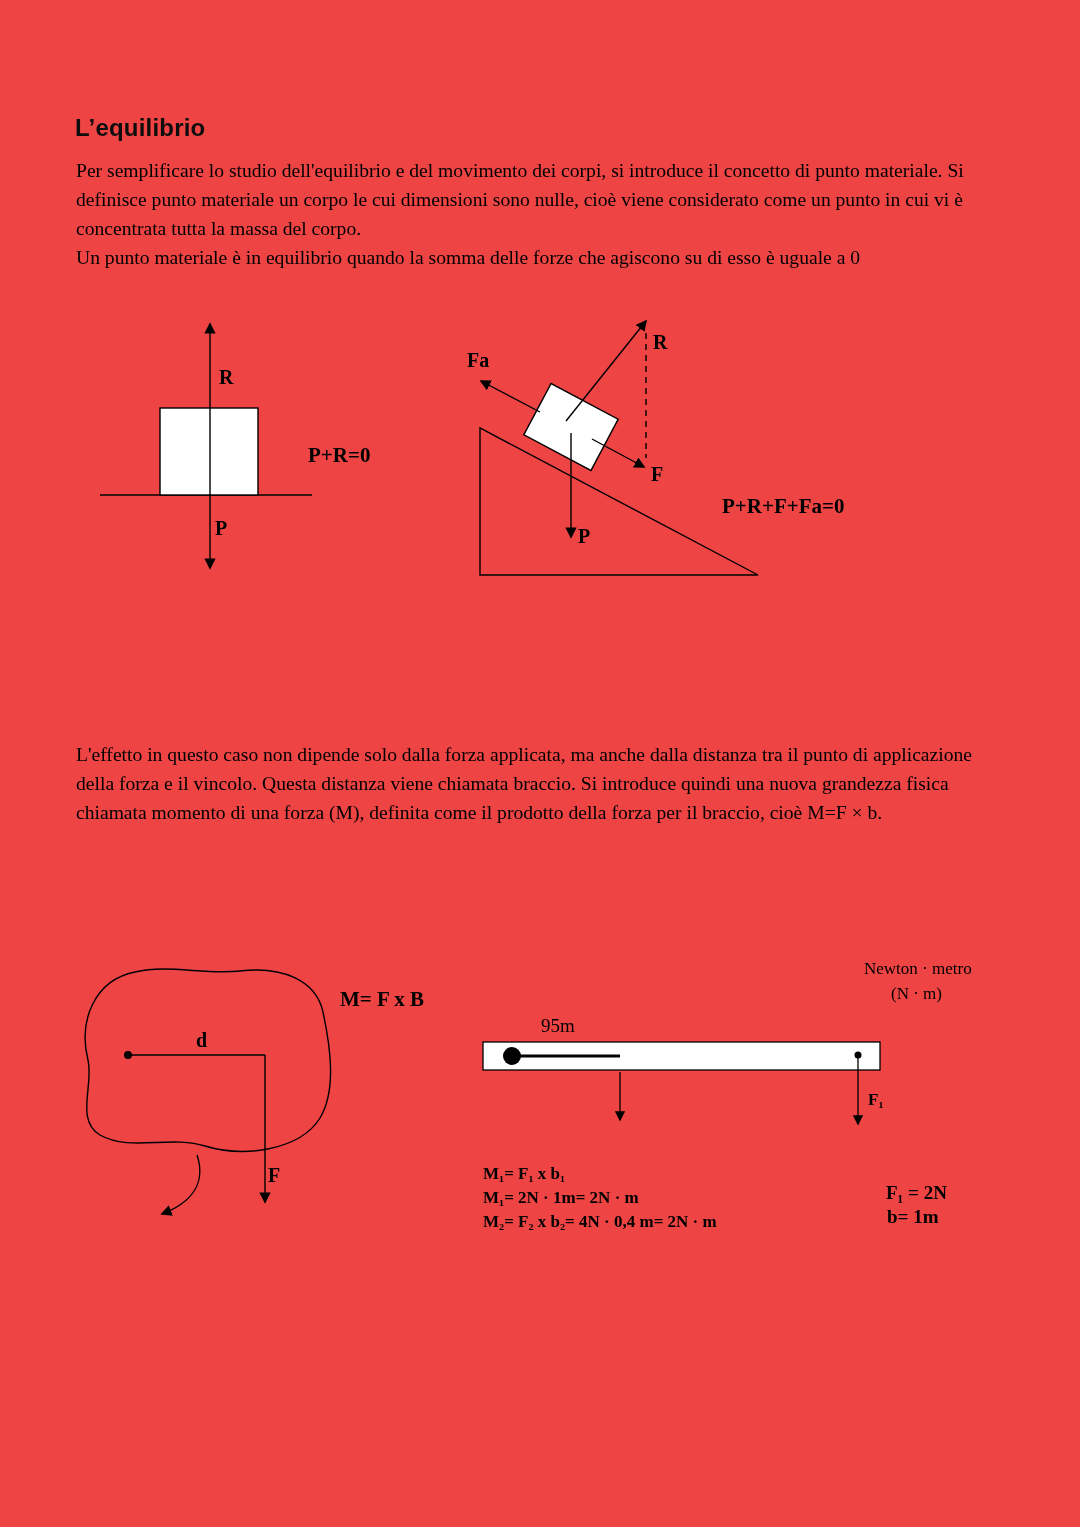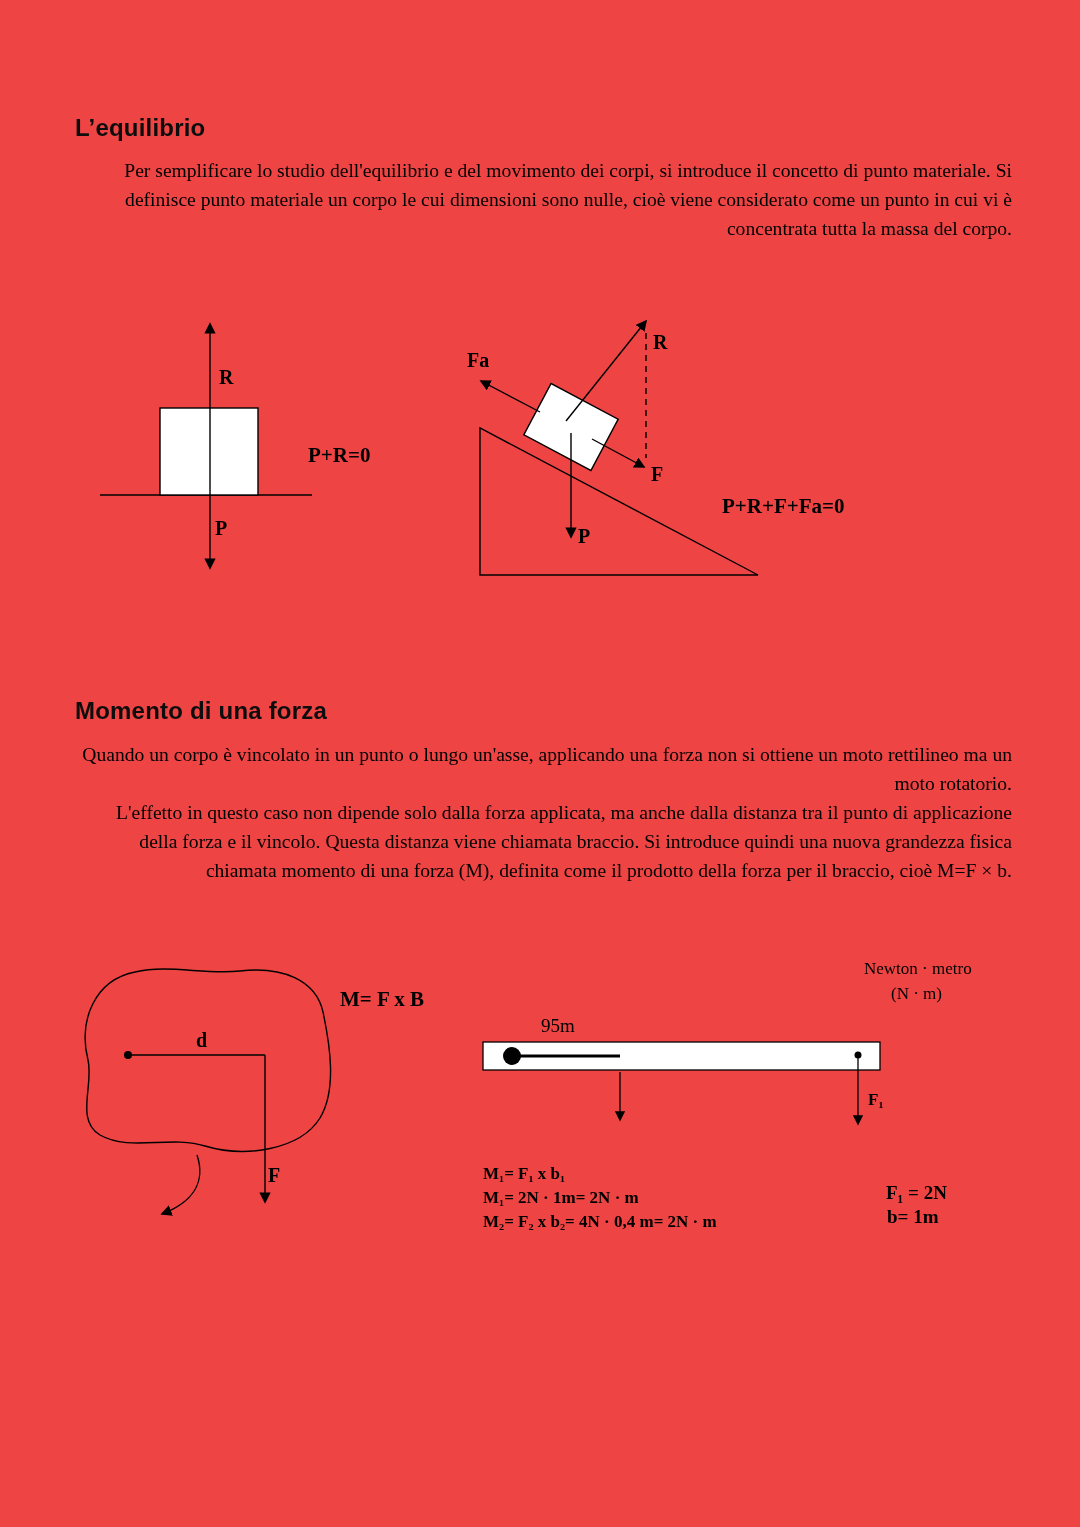--- a/index.html
+++ b/index.html
@@ -22,21 +22,20 @@
     letter-spacing: 0.2px;
   }
   .h-equilibrio { left: 75px; top: 114px; }
   .h-momento   { left: 75px; top: 697px; }
   .body-block {
     position: absolute;
     left: 76px;
     width: 936px;
     font-size: 19.6px;
     line-height: 29px;
-    text-align: right;
   }
   .bb-equilibrio { top: 156px; }
   .bb-momento    { top: 740px; }
   .body-block p { margin: 0; }
   .dia { position: absolute; left: 0; }
   .dia-1 { top: 300px; }
   .dia-2 { top: 950px; }
   .dia text { font-family: "Liberation Serif", serif; fill: #000; }
   .lbl      { font-size: 20px; font-weight: 700; }
   .eq       { font-size: 21px; font-weight: 700; }
@@ -47,20 +46,21 @@
 </style>
 </head>
 <body>
 
 <div class="page">
 
   <h1 class="heading h-equilibrio">L’equilibrio</h1>
 
   <div class="body-block bb-equilibrio">
     <p>Per semplificare lo studio dell'equilibrio e del movimento dei corpi, si introduce il concetto di punto materiale. Si definisce punto materiale un corpo le cui dimensioni sono nulle, cioè viene considerato come un punto in cui vi è concentrata tutta la massa del corpo.</p>
+    <p>Un punto materiale è in equilibrio quando la somma delle forze che agiscono su di esso è uguale a 0</p>
   </div>
 
   <svg class="dia dia-1" width="1080" height="310" viewBox="0 0 1080 310">
     <defs>
       <marker id="ah1" viewBox="0 0 10 10" refX="8.5" refY="5" markerWidth="8" markerHeight="8" orient="auto-start-reverse">
         <path d="M0,0 L10,5 L0,10 Z" fill="#000"></path>
       </marker>
     </defs>
 
     <g stroke="#000" stroke-width="1.4" fill="none">
@@ -83,24 +83,22 @@
       <line x1="592" y1="139" x2="644" y2="167" marker-end="url(#ah1)"></line>
       <line x1="571" y1="133" x2="571" y2="237" marker-end="url(#ah1)"></line>
     </g>
     <text class="lbl" x="467" y="67">Fa</text>
     <text class="lbl" x="653" y="49">R</text>
     <text class="lbl" x="651" y="181">F</text>
     <text class="lbl" x="578" y="243">P</text>
     <text class="eq" x="722" y="213">P+R+F+Fa=0</text>
   </svg>
 
-  <h2 class="heading h-momento">Momento di una forza</h2>
 
   <div class="body-block bb-momento">
-    <p>Quando un corpo è vincolato in un punto o lungo un'asse, applicando una forza non si ottiene un moto rettilineo ma un moto rotatorio.</p>
     <p>L'effetto in questo caso non dipende solo dalla forza applicata, ma anche dalla distanza tra il punto di applicazione della forza e il vincolo. Questa distanza viene chiamata braccio. Si introduce quindi una nuova grandezza fisica chiamata momento di una forza (M), definita come il prodotto della forza per il braccio, cioè M=F × b.</p>
   </div>
 
   <svg class="dia dia-2" width="1080" height="310" viewBox="0 0 1080 310">
     <defs>
       <marker id="ah2" viewBox="0 0 10 10" refX="8.5" refY="5" markerWidth="8" markerHeight="8" orient="auto-start-reverse">
         <path d="M0,0 L10,5 L0,10 Z" fill="#000"></path>
       </marker>
     </defs>
 

